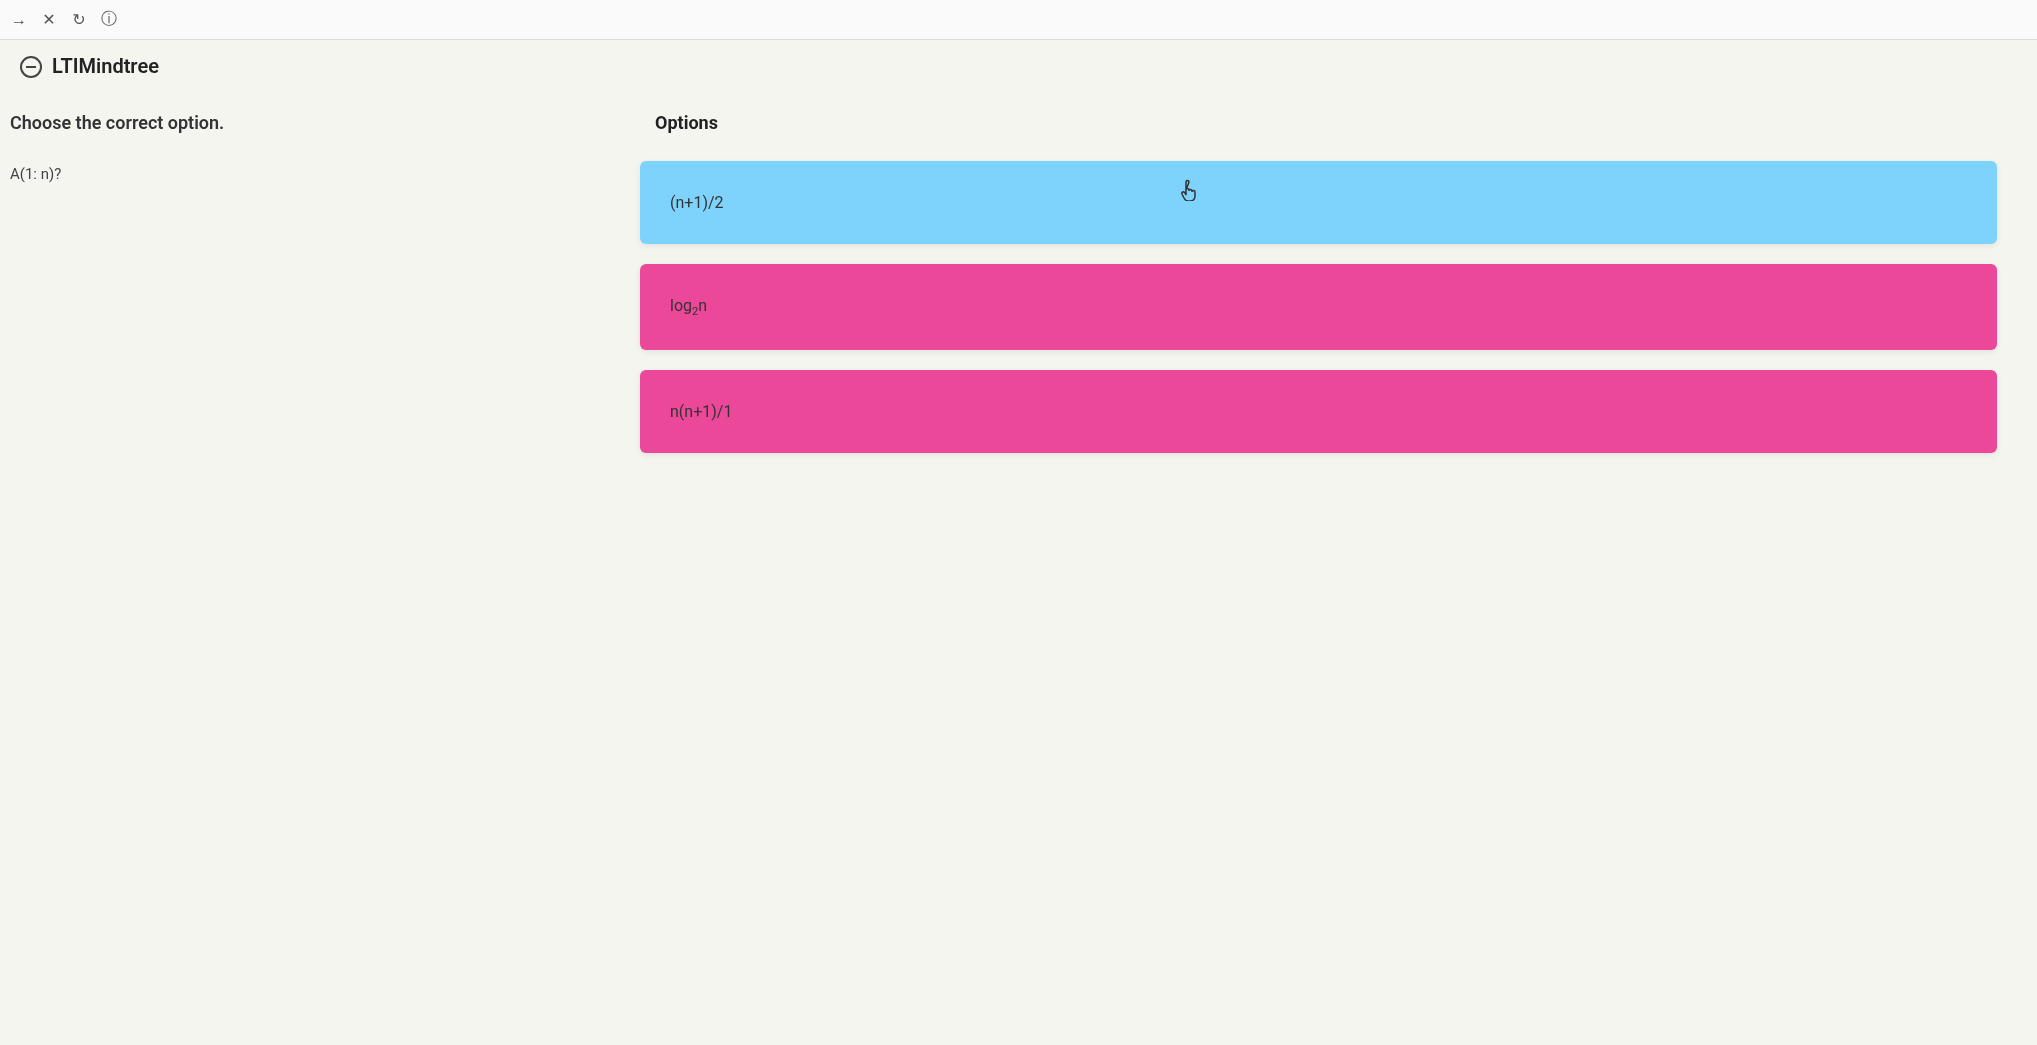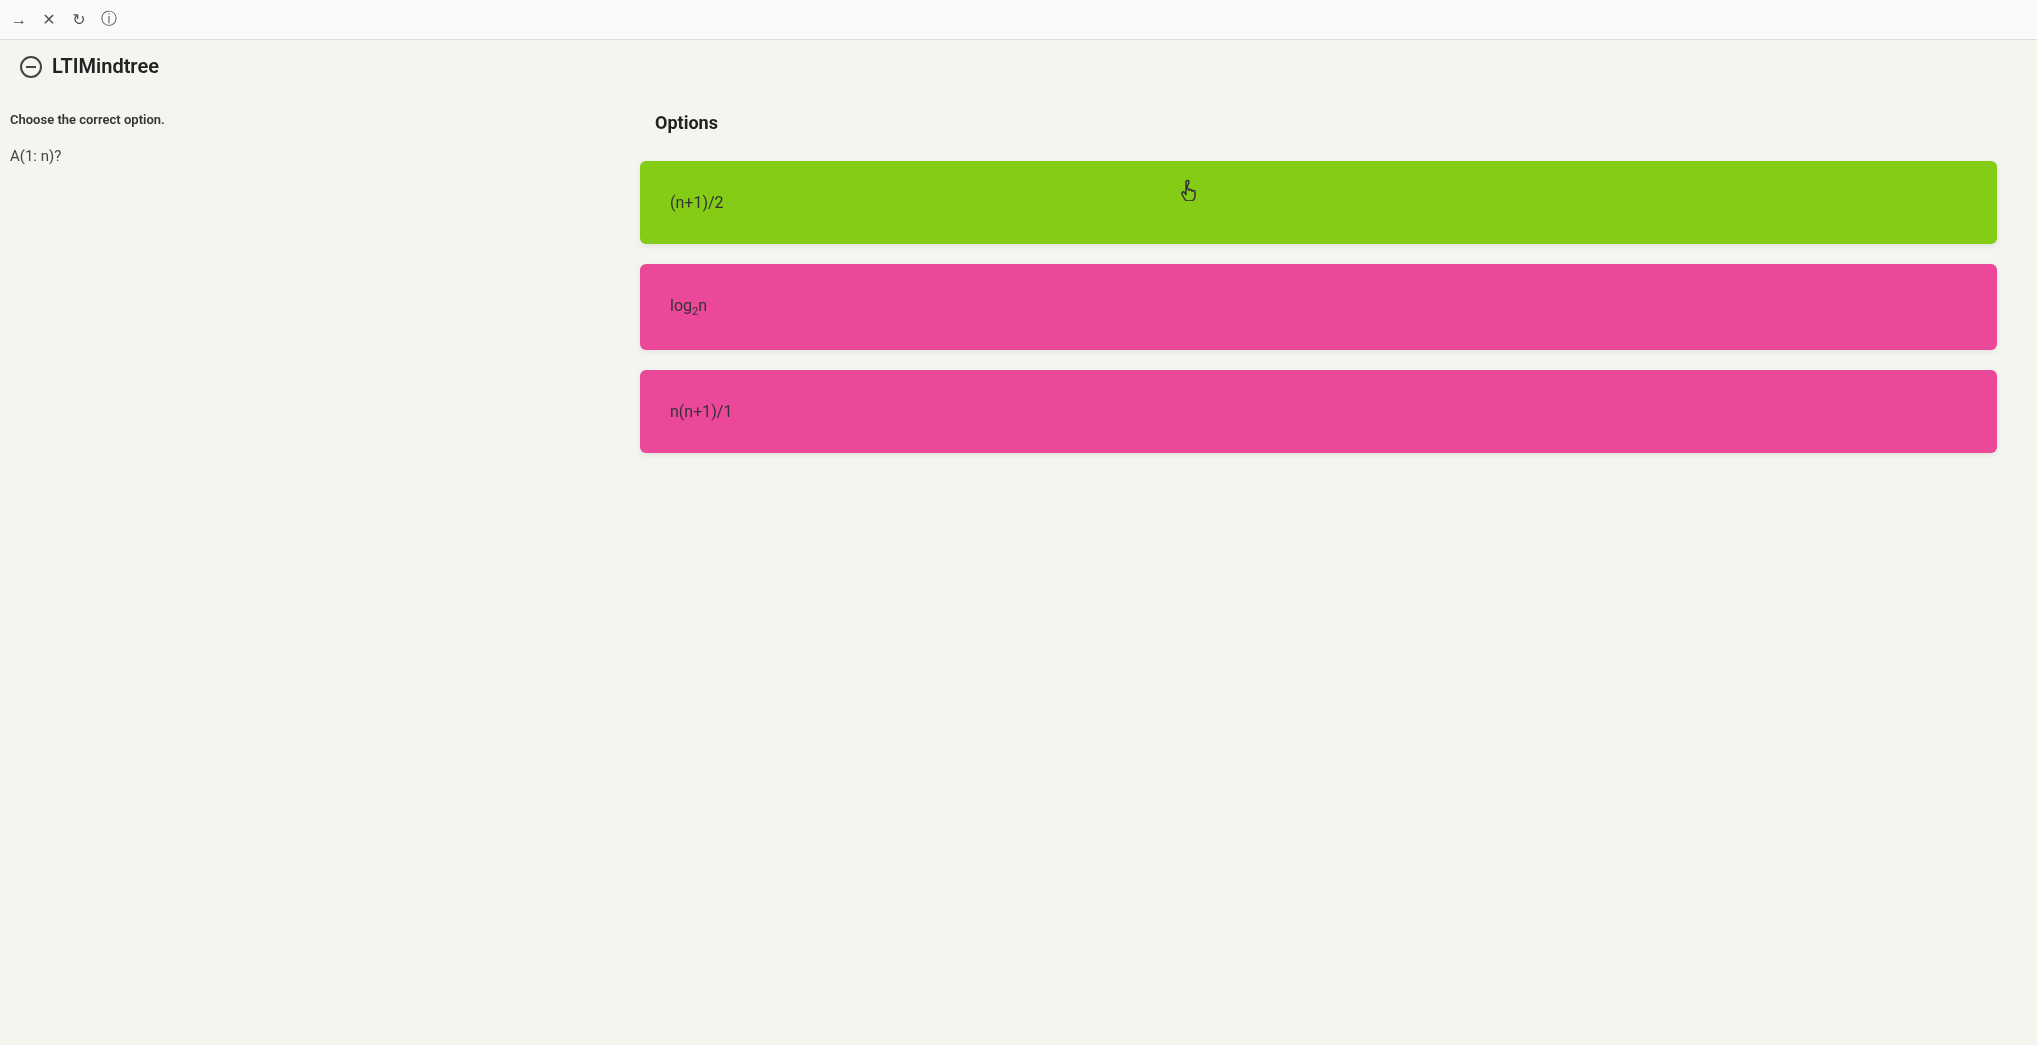--- a/index.html
+++ b/index.html
@@ -62,24 +62,24 @@
     }
     .content {
       display: flex;
       padding: 20px 0 0 0;
     }
     .left-pane {
       width: 620px;
       padding: 0 20px 0 10px;
     }
     .instruction {
-      font-size: 13px;
+      font-size: 18px;
       font-weight: 600;
       color: #333;
-      margin-bottom: 20px;
+      margin-bottom: 32px;
     }
     .question-text {
       font-size: 15px;
       color: #444;
       line-height: 1.5;
       margin-bottom: 8px;
     }
     .question-sub {
       font-size: 15px;
       color: #444;
@@ -100,21 +100,21 @@
       border-radius: 6px;
       padding: 32px 30px;
       margin-bottom: 20px;
       box-shadow: 0 2px 6px rgba(0,0,0,0.08);
       cursor: pointer;
       font-size: 16px;
       color: #333;
       position: relative;
     }
     .option.selected {
-      background: #84cc16;
+      background: #7dd3fc;
     }
     .cursor-icon {
       position: absolute;
       top: 18px;
       left: 50%;
       transform: translateX(-140px);
       font-size: 20px;
       color: #333;
     }
     sub {

